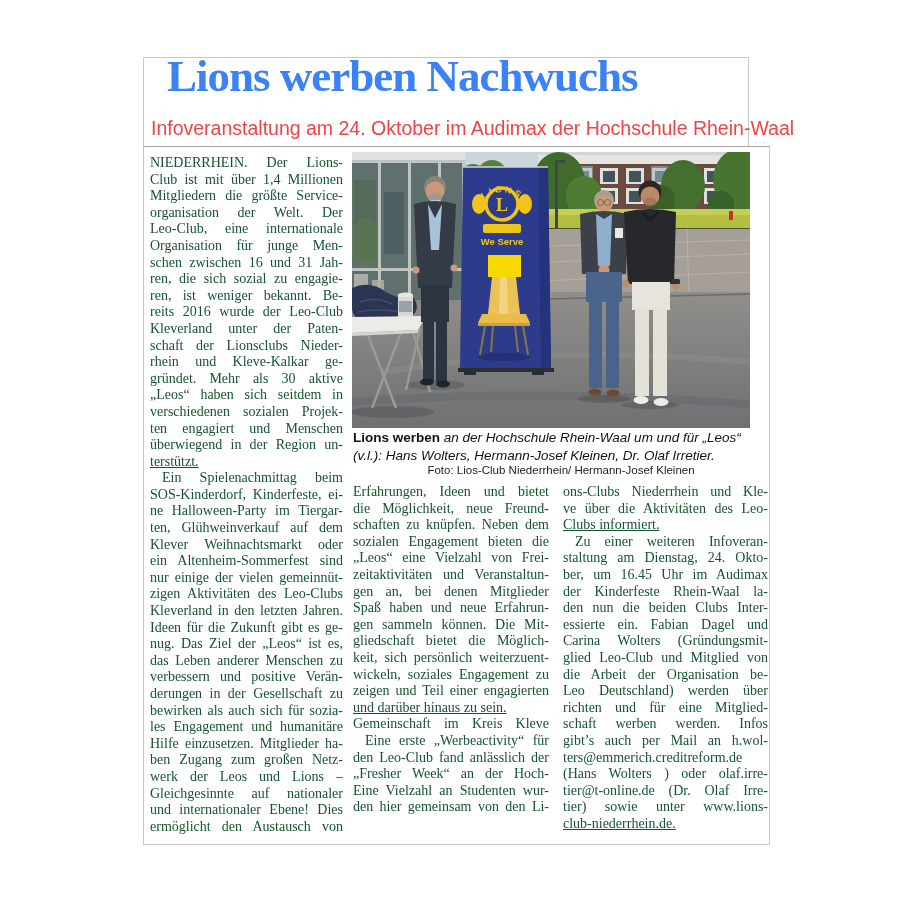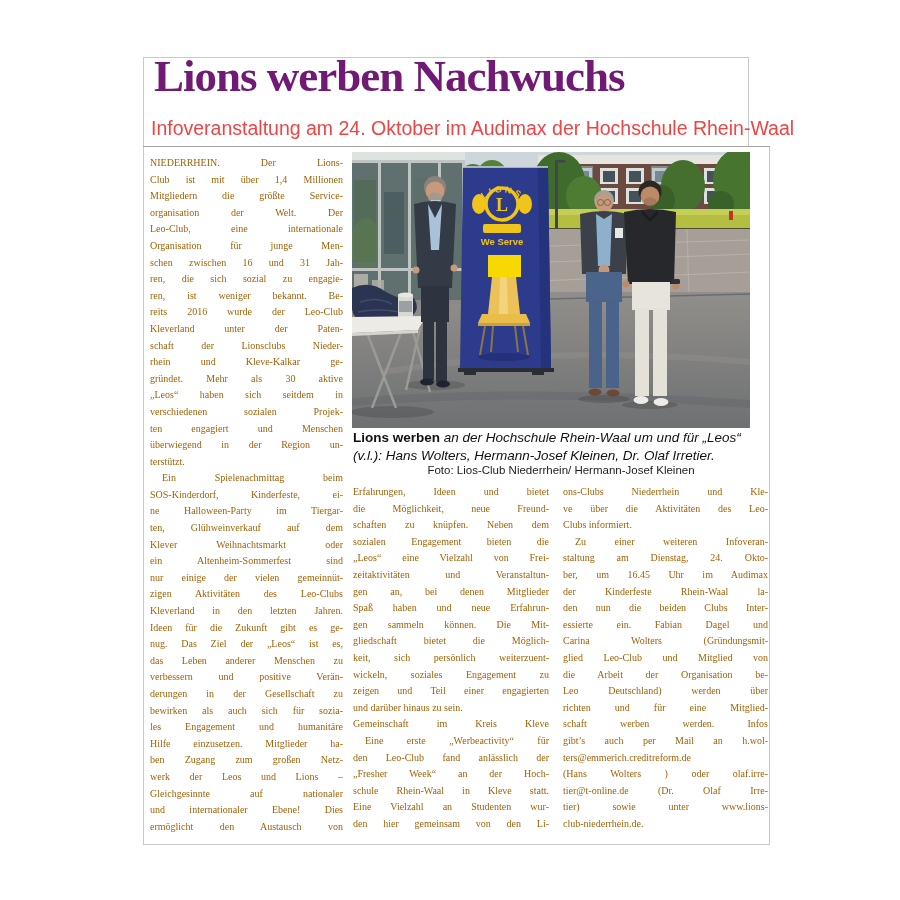--- a/index.html
+++ b/index.html
@@ -4,41 +4,41 @@
 <style>
   html,body{margin:0;padding:0;background:#fff;}
   .page{position:relative;width:900px;height:900px;background:#fff;overflow:hidden;
         font-family:"Liberation Serif",serif;}
   .bline{position:absolute;background:#c9c9c9;}
   .b-left{left:143px;top:57px;width:1px;height:788px;}
   .b-top{left:143px;top:57px;width:606px;height:1px;}
   .b-step{left:748px;top:57px;width:1px;height:90px;}
   .b-right{left:769px;top:146px;width:1px;height:699px;}
   .b-bottom{left:143px;top:844px;width:627px;height:1px;}
-  .headline{position:absolute;left:154px;top:51px;margin:0;white-space:nowrap;
+  .headline{position:absolute;left:167px;top:51px;margin:0;white-space:nowrap;
     font-family:"Liberation Serif",serif;font-weight:bold;font-size:45px;line-height:50px;
-    letter-spacing:-1px;color:#701a75;}
+    letter-spacing:-1px;color:#3b82f6;}
   .subheadline{position:absolute;left:151px;top:117px;white-space:nowrap;
     font-family:"Liberation Sans",sans-serif;font-size:19.5px;color:#ef4444;}
   .rule{position:absolute;left:143px;top:146px;width:627px;height:1px;background:#a5a5a5;}
   .photo{position:absolute;left:352px;top:152px;width:398px;height:276px;display:block;}
   .caption{position:absolute;left:353px;top:429px;width:416px;
     font-family:"Liberation Sans",sans-serif;font-size:13.5px;line-height:18px;color:#111;}
   .cap-lead{font-weight:bold;font-style:normal;}
   .cap-rest{font-style:italic;margin-top:44px;}
   .credit{position:absolute;left:353px;top:464px;width:416px;text-align:center;
     font-family:"Liberation Sans",sans-serif;font-size:11.5px;color:#1d1d1d;}
   .col{position:absolute;top:484px;font-family:"Liberation Serif",serif;
-    font-size:10px;color:#a16207;}
+    font-size:14px;color:#14532d;}
   .col1{left:150px;top:155px;width:193px;}
   .col2{left:353px;width:196px;}
   .col3{left:563px;width:205px;}
   .bl{height:16.6px;line-height:16.6px;text-align:justify;text-align-last:justify;
       overflow:hidden;white-space:normal;}
-  .bl.end{text-align-last:left;}
+  .bl.end{text-align-last:left;text-decoration:underline;}
   .bl.ind{text-indent:12px;}
 </style>
 </head>
 <body>
 
 <div class="page">
 
   <div class="bline b-left"></div>
   <div class="bline b-top"></div>
   <div class="bline b-step"></div>
@@ -342,21 +342,20 @@
         <div class="bl">keit, sich persönlich weiterzuent-</div>
         <div class="bl">wickeln, soziales Engagement zu</div>
         <div class="bl">zeigen und Teil einer engagierten</div>
         <div class="bl end">und darüber hinaus zu sein.</div>
         <div class="bl">Gemeinschaft im Kreis Kleve</div>
       </div>
       <div class="para">
         <div class="bl ind">Eine erste „Werbeactivity“ für</div>
         <div class="bl">den Leo-Club fand anlässlich der</div>
         <div class="bl">„Fresher Week“ an der Hoch-</div>
-        <div class="bl">schule Rhein-Waal in Kleve statt.</div>
         <div class="bl">Eine Vielzahl an Studenten wur-</div>
         <div class="bl">den hier gemeinsam von den Li-</div>
       </div>
     </div>
   <div class="col col3">
       <div class="para">
         <div class="bl">ons-Clubs Niederrhein und Kle-</div>
         <div class="bl">ve über die Aktivitäten des Leo-</div>
         <div class="bl end">Clubs informiert.</div>
       </div>

